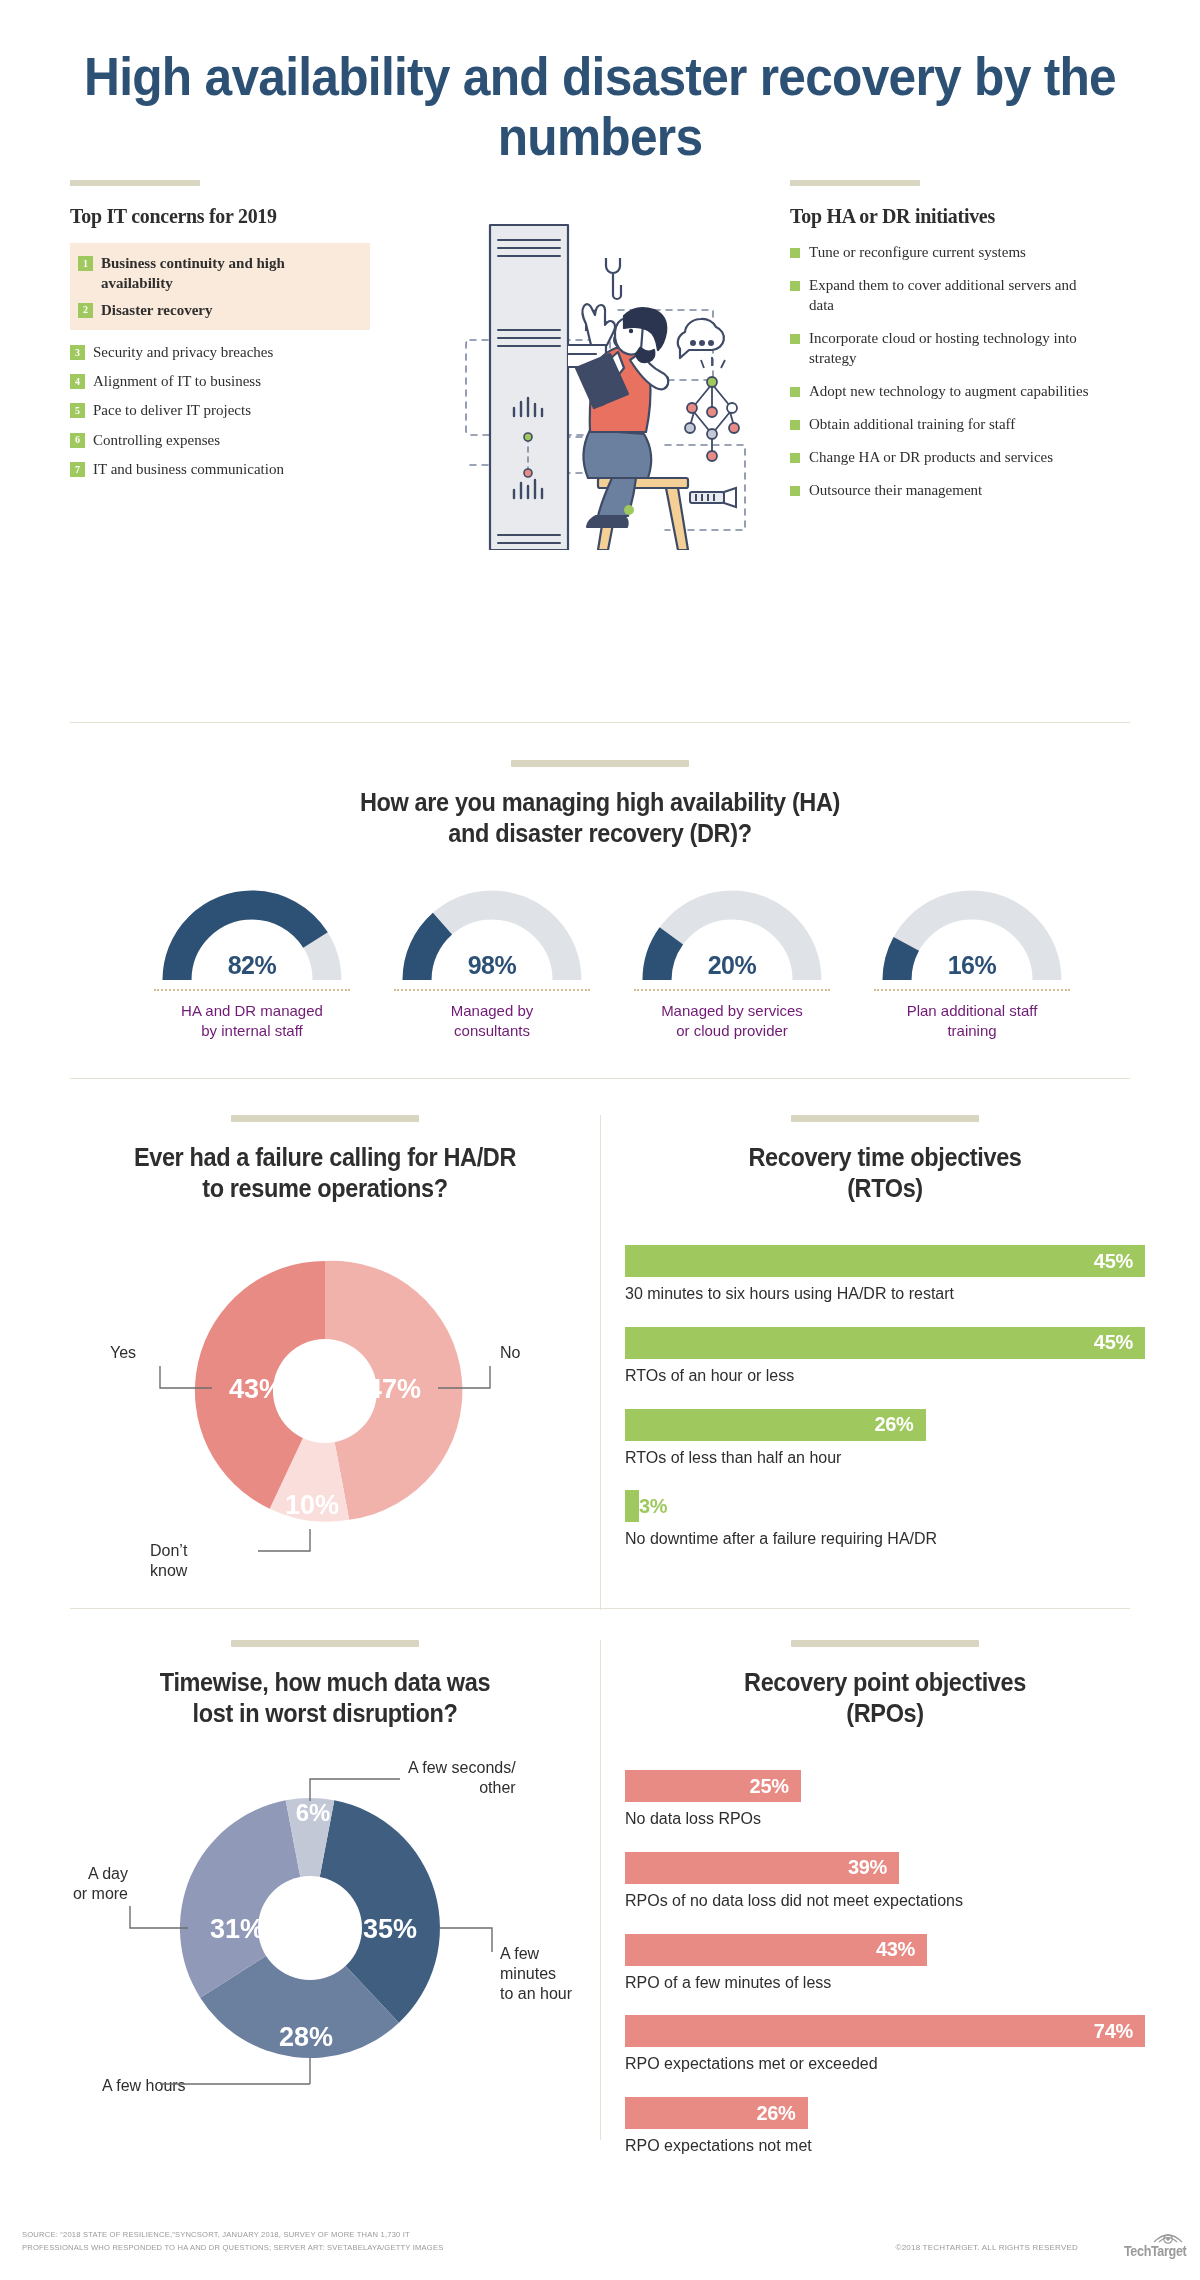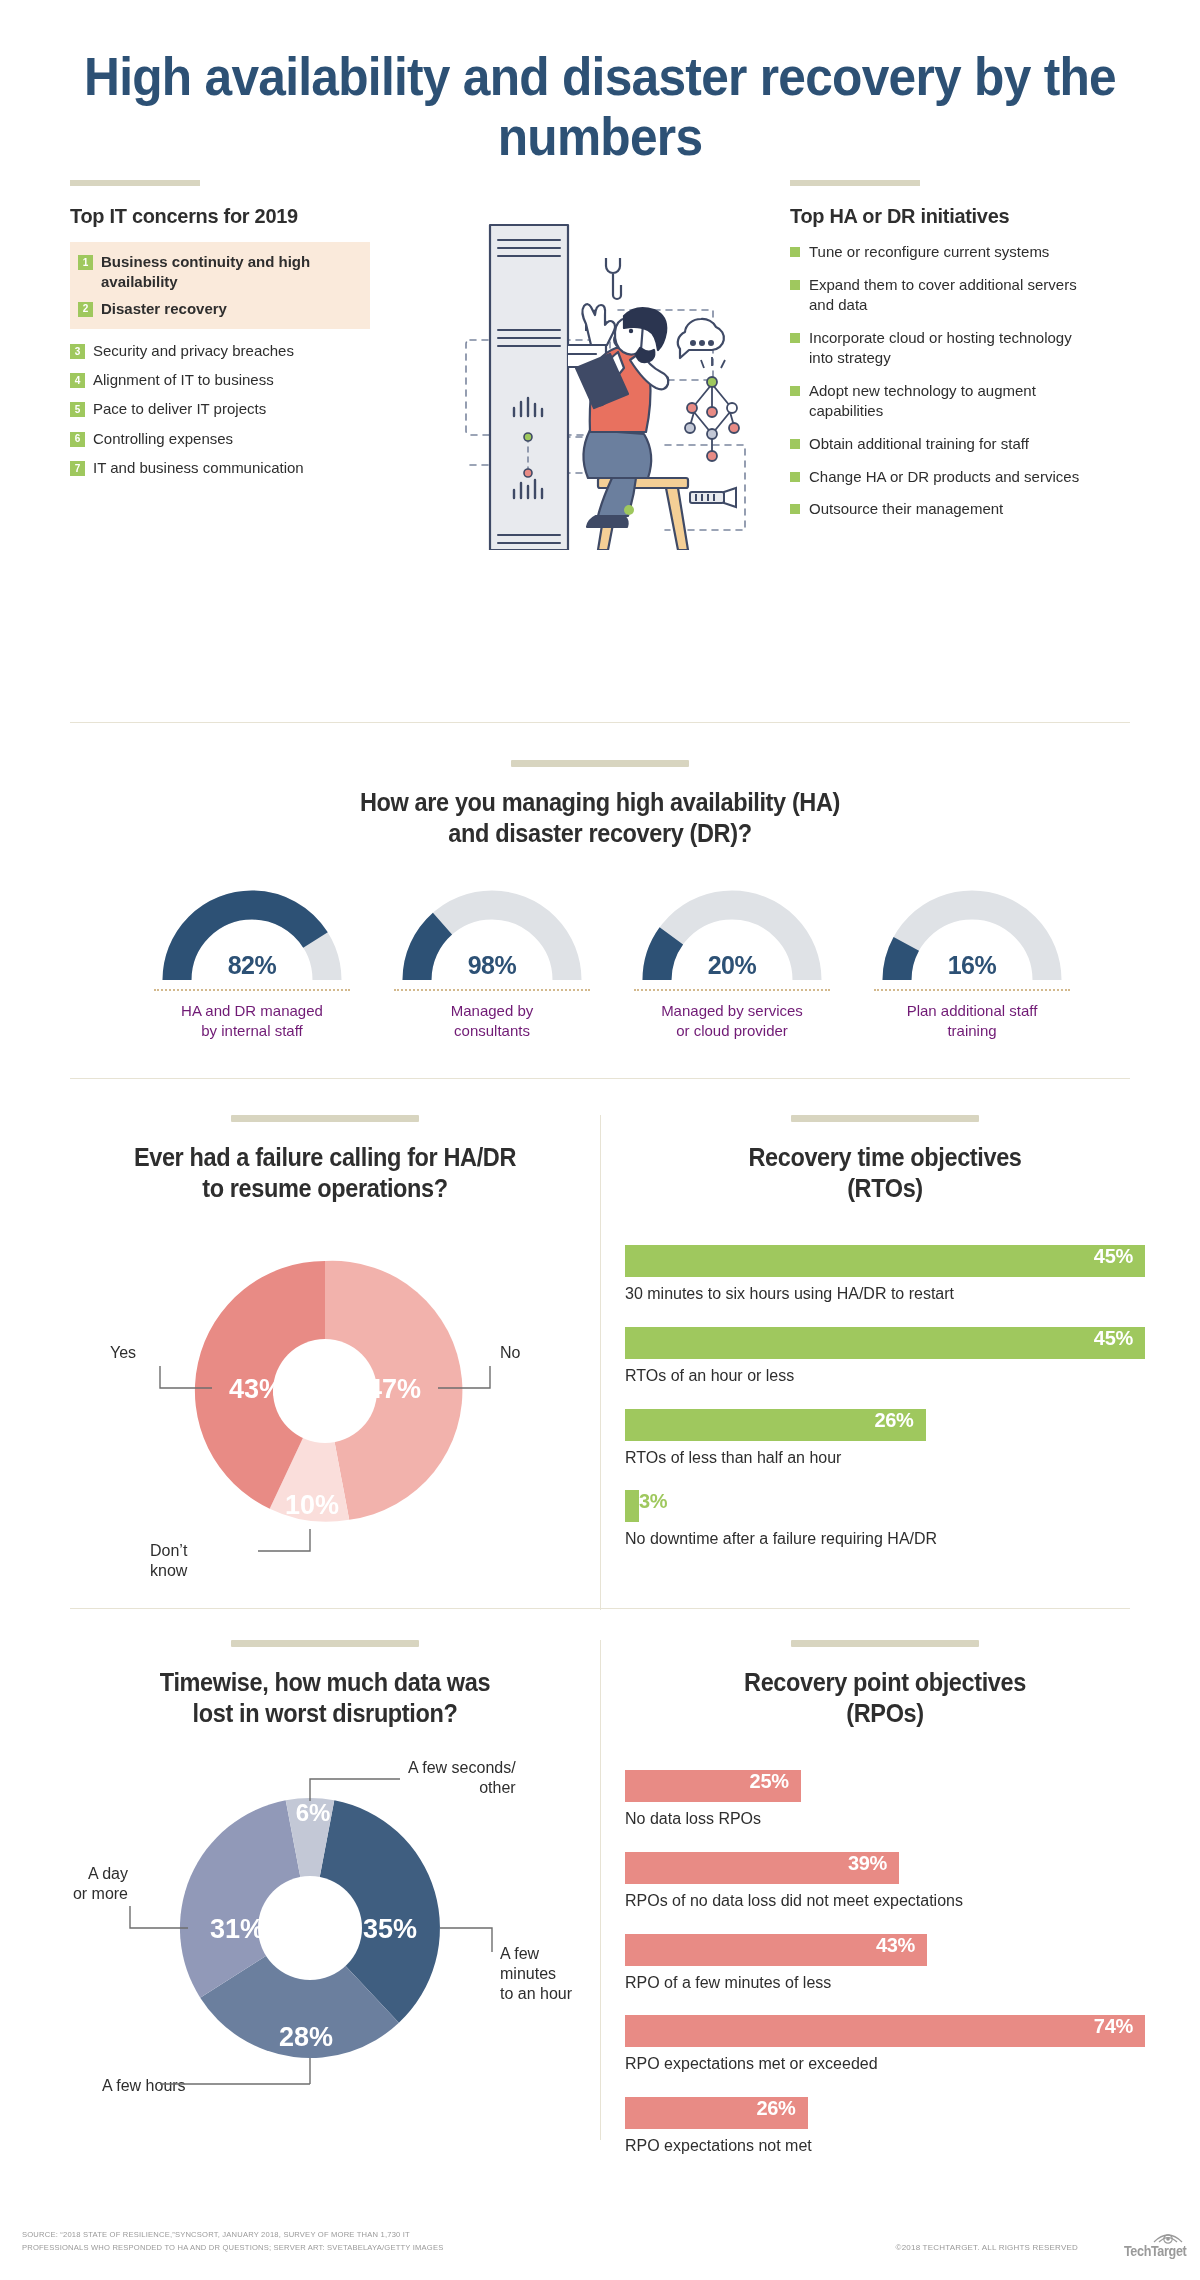--- a/index.html
+++ b/index.html
@@ -48,21 +48,21 @@
     position: absolute;
     left: 70px; width: 1060px;
     height: 1px; background: #e7e3d4;
   }
   .divider-v {
     position: absolute;
     width: 1px; background: #e7e3d4;
   }
 
   
-  #top-block { position: absolute; top: 180px; left: 0; width: 1200px; height: 500px; }
+  #top-block { position: absolute; top: 180px; left: 0; width: 1200px; height: 500px; font-family: Liberation Serif, serif; }
 
   .col-concerns { position: absolute; left: 70px; top: 0; width: 300px; }
   .col-initiatives { position: absolute; left: 790px; top: 0; width: 310px; }
 
   .col-rule { width: 130px; height: 6px; background: #d8d5c0; margin-bottom: 18px; }
   .col-title {
     font-size: 21px; font-weight: bold; color: #2e2e2e;
     margin-bottom: 14px; letter-spacing: -0.3px;
     transform: scaleX(0.95); transform-origin: left;
   }
@@ -128,21 +128,21 @@
 
   .half-left { position: absolute; left: 60px; top: 0; width: 530px; }
   .half-right { position: absolute; left: 625px; top: 0; width: 520px; }
 
   
   .bars { margin-top: 42px; }
   .bar-item { margin-bottom: 22px; }
   .bar-item:last-child { margin-bottom: 0; }
   .bar {
     height: 32px;
-    display: flex; align-items: flex-start; justify-content: flex-end;
+    display: flex; align-items: center; justify-content: flex-end;
     color: #ffffff; font-size: 20px; font-weight: bold;
     padding-right: 12px;
     letter-spacing: -0.3px;
   }
   .bar.green { background: #9fc85e; }
   .bar.pink  { background: #e88b85; }
   .bar.tiny { justify-content: flex-start; padding-right: 0; overflow: visible; }
   .bar.tiny .outside {
     color: #9fc85e; margin-left: 14px; white-space: nowrap;
   }

